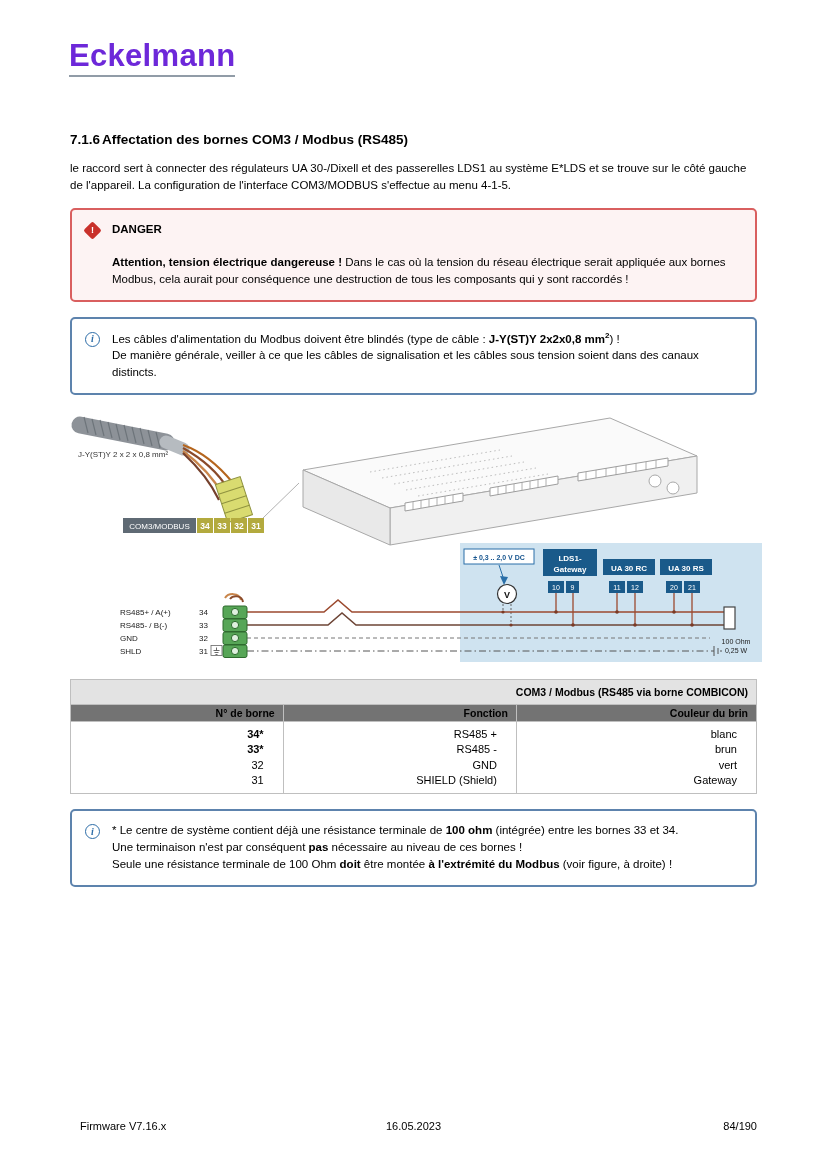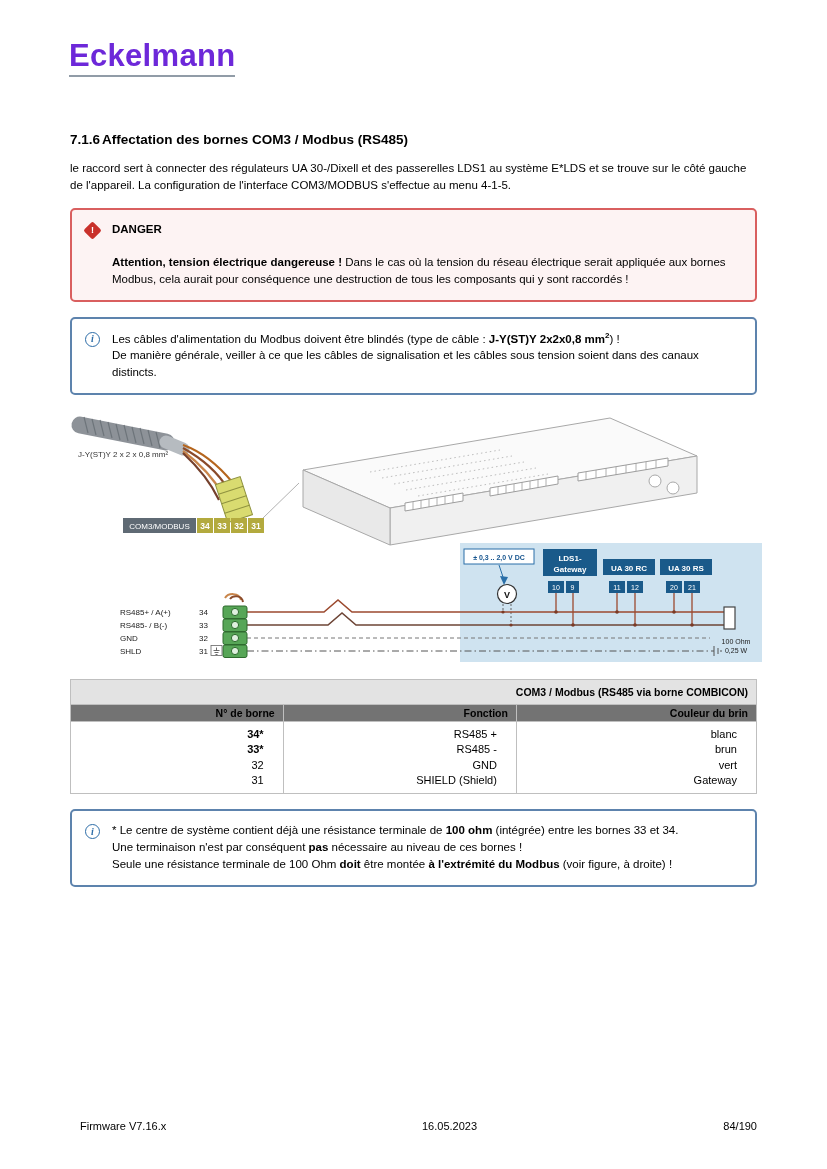--- a/index.html
+++ b/index.html
@@ -37,21 +37,21 @@
   table.spec { width:100%; border-collapse:collapse; margin-top:9px; font-size:11px; }
   table.spec th, table.spec td { border:1px solid #bfbfbf; text-align:right; vertical-align:top; }
   .tcaption { background:#e3e3e3; font-weight:bold; font-size:10.5px; padding:6px 8px; }
   th.col { background:#737373; font-size:10.5px; padding:2px 8px; font-weight:bold;margin-top:23px; }
   td.cell { padding:5px 19px; line-height:1.4; }
   .bold { font-weight:bold; }
   sup { font-size:8px; vertical-align:super; }
 
   .footer { position:absolute; left:70px; top:1120px; width:687px; font-size:11px; height:16px; }
   .footer .fl { position:absolute; left:10px; }
-  .footer .fc { position:absolute; left:0; width:100%; text-align:center;margin-left:36px; }
+  .footer .fc { position:absolute; left:0; width:100%; text-align:center; }
   .footer .fr { position:absolute; right:0; }
 </style>
 </head>
 <body>
 
 <div class="page">
 
   <div class="logo">Eckelmann</div>
 
   <div class="content">

